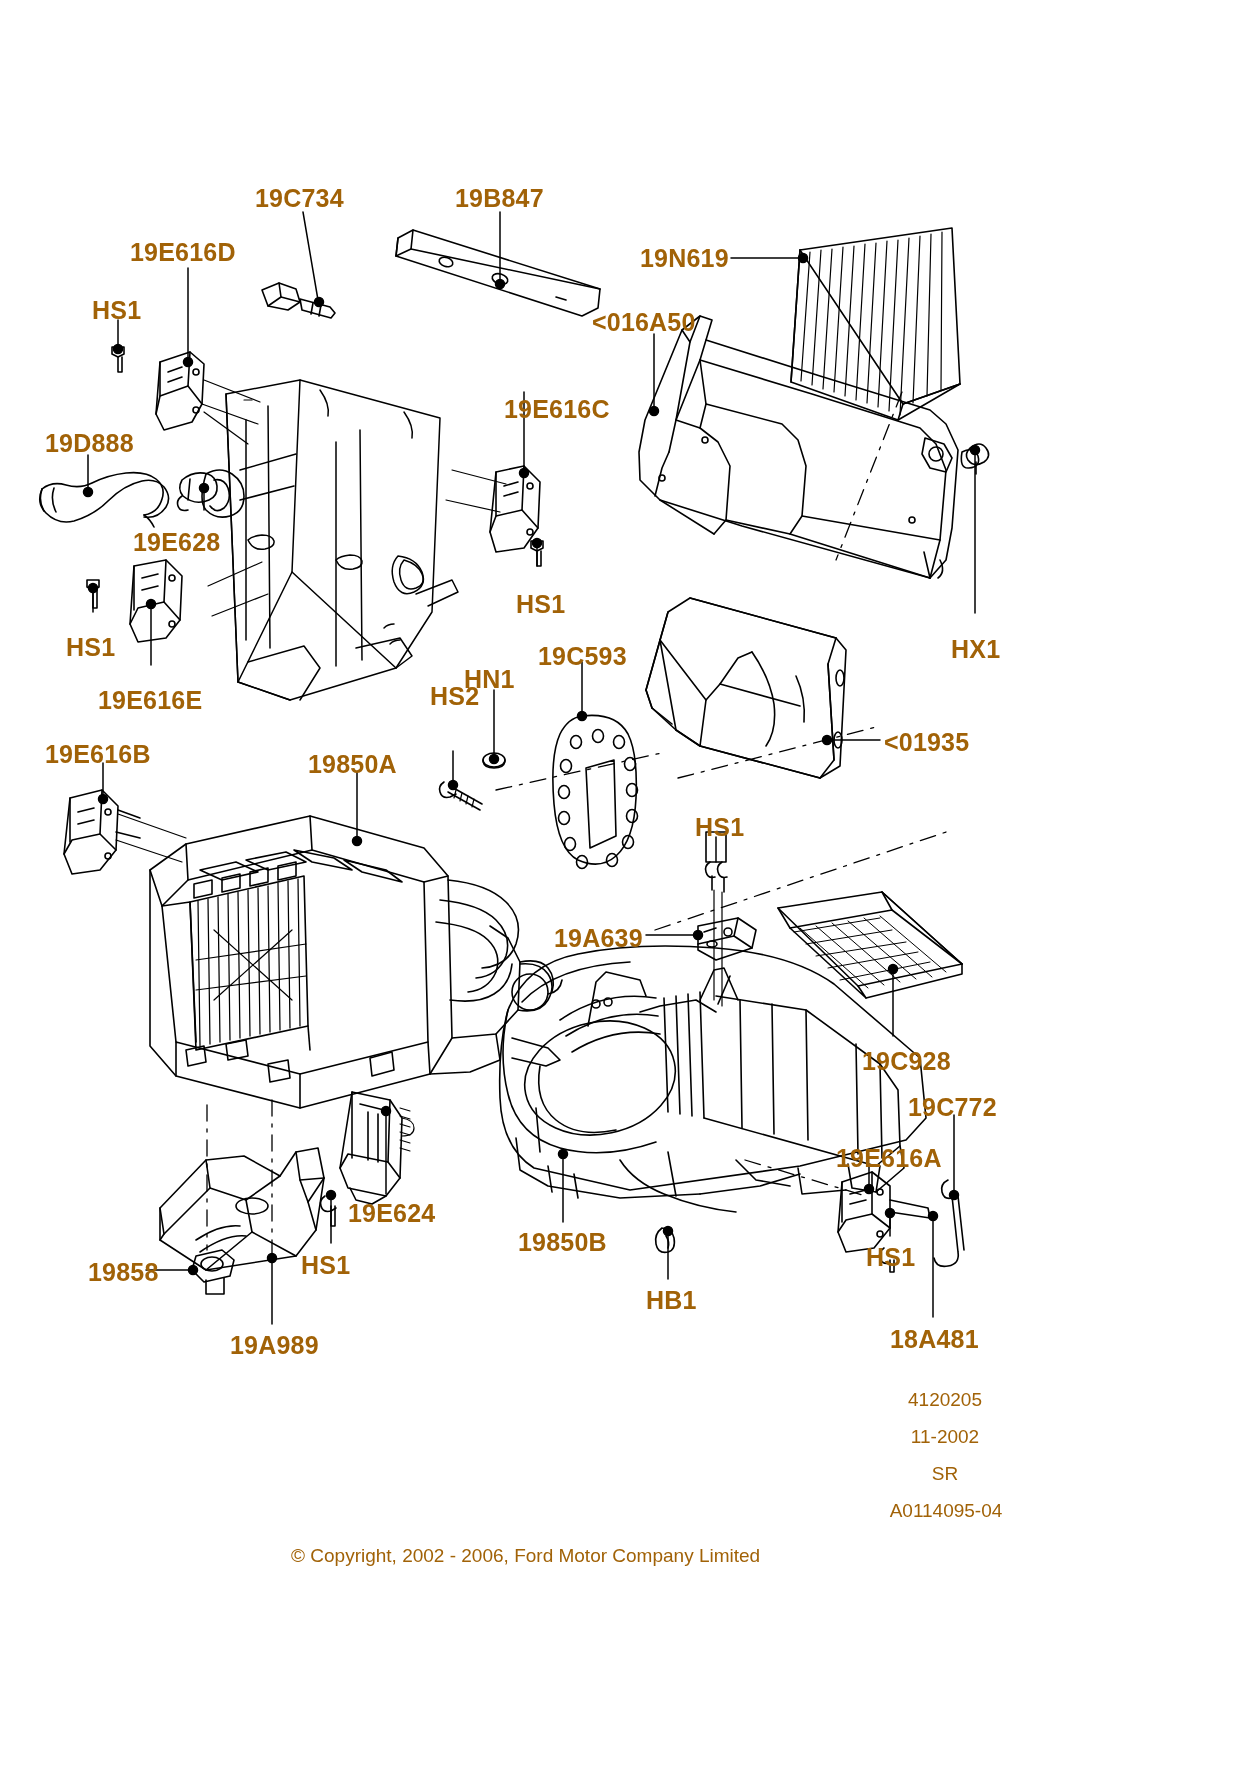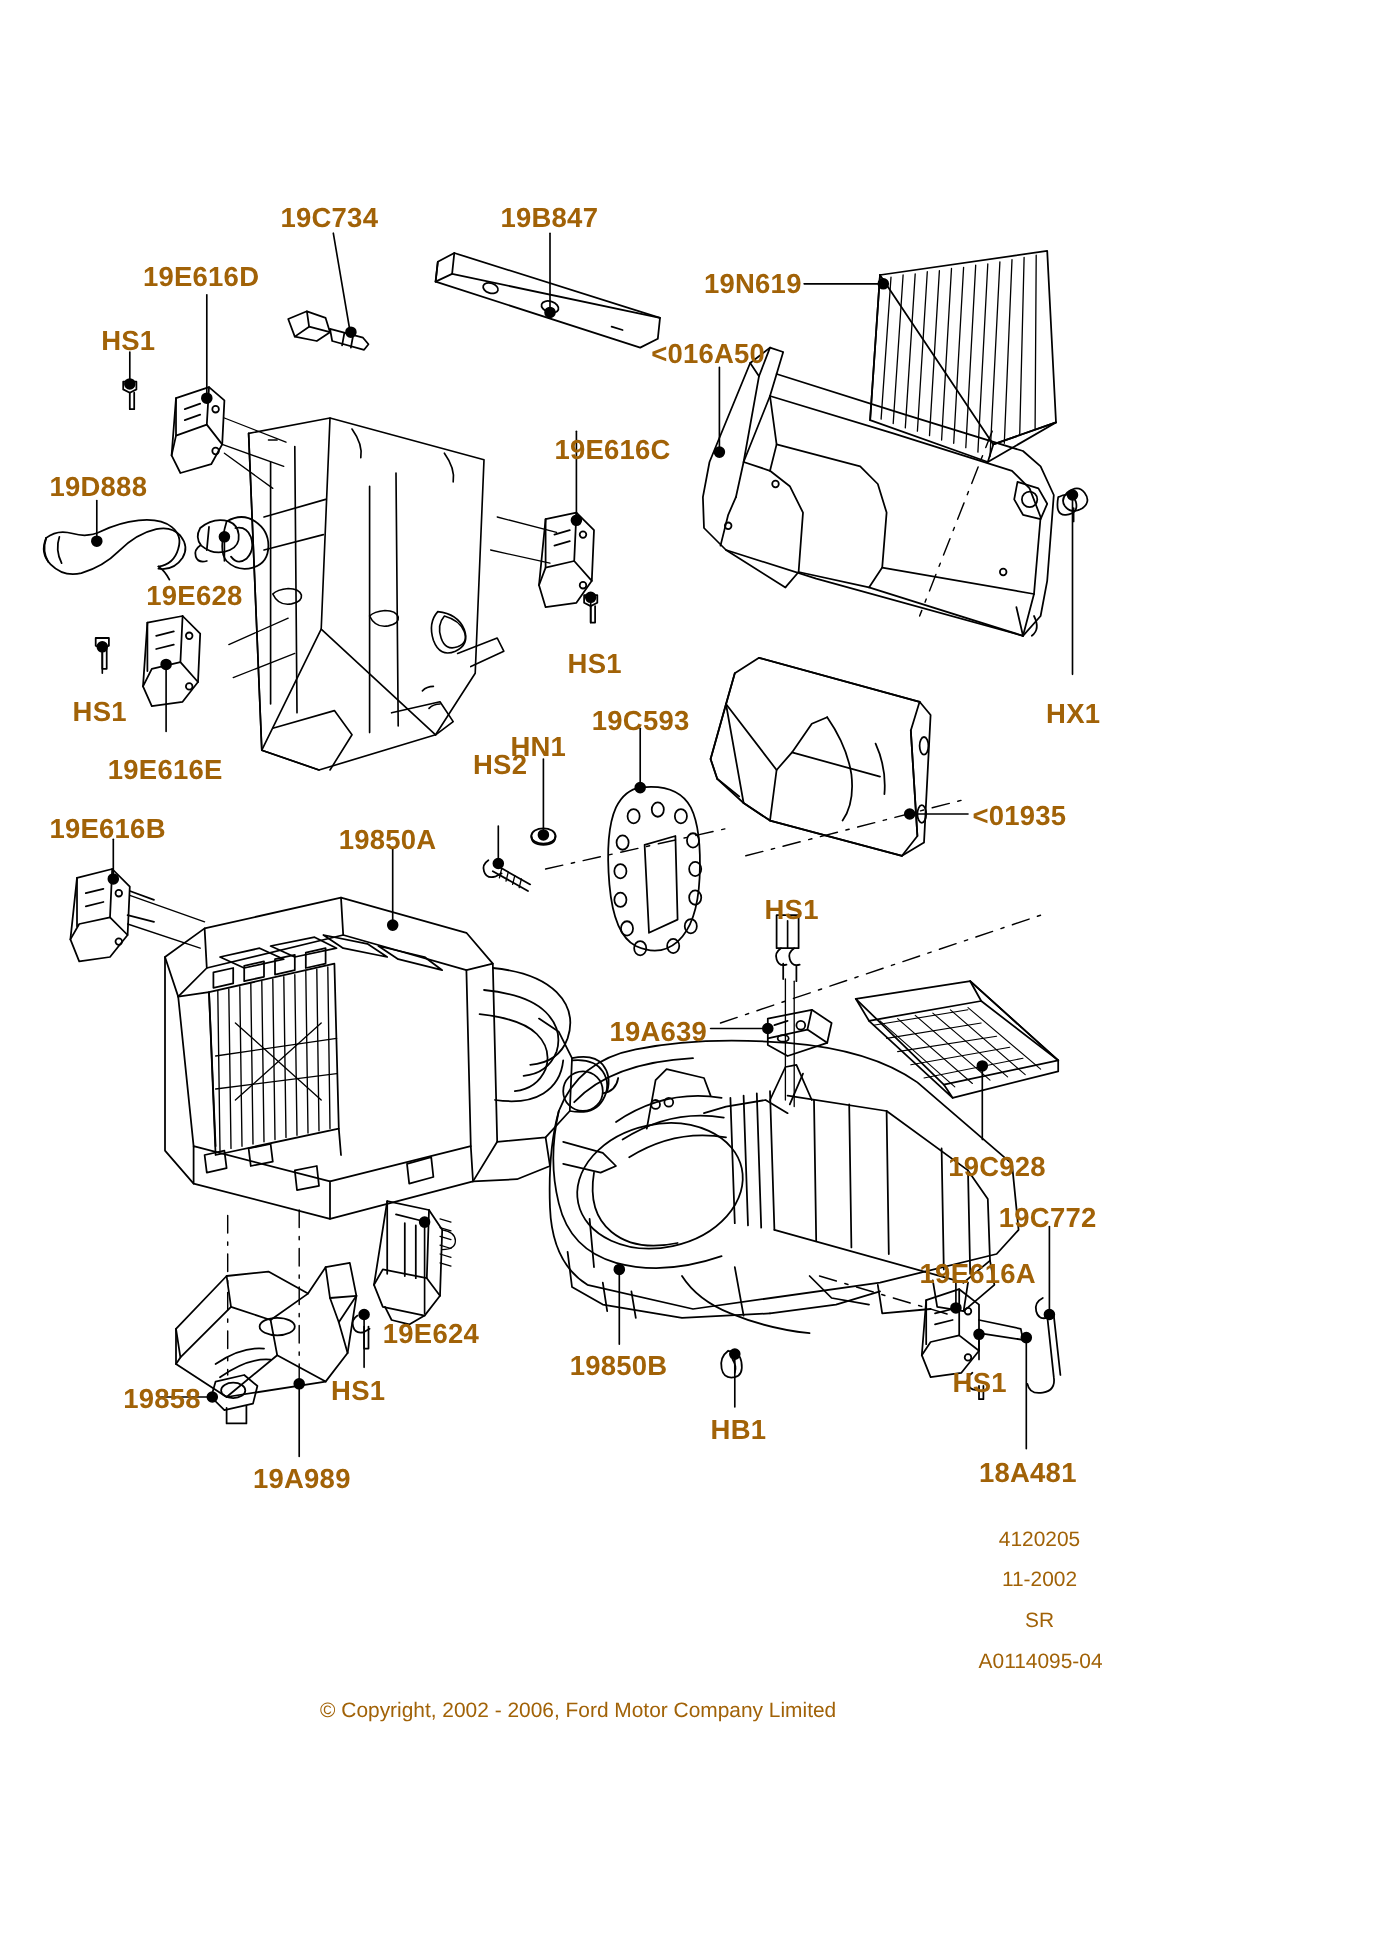--- a/index.html
+++ b/index.html
@@ -552,21 +552,21 @@
   <div class="lbl" style="left:430px;top:684px;">HS2</div>
   <div class="lbl" style="left:45px;top:742px;">19E616B</div>
   <div class="lbl" style="left:308px;top:752px;">19850A</div>
   <div class="lbl" style="left:695px;top:815px;">HS1</div>
   <div class="lbl" style="left:554px;top:926px;">19A639</div>
   <div class="lbl" style="left:862px;top:1049px;">19C928</div>
   <div class="lbl" style="left:908px;top:1095px;">19C772</div>
   <div class="lbl" style="left:836px;top:1146px;">19E616A</div>
   <div class="lbl" style="left:348px;top:1201px;">19E624</div>
   <div class="lbl" style="left:518px;top:1230px;">19850B</div>
-  <div class="lbl" style="left:88px;top:1260px;margin-left:24px;">19858</div>
+  <div class="lbl" style="left:88px;top:1260px;">19858</div>
   <div class="lbl" style="left:301px;top:1253px;">HS1</div>
   <div class="lbl" style="left:866px;top:1245px;">HS1</div>
   <div class="lbl" style="left:646px;top:1288px;">HB1</div>
   <div class="lbl" style="left:890px;top:1327px;text-align:right;">18A481</div>
   <div class="lbl" style="left:230px;top:1333px;">19A989</div>
 
   <div class="foot" style="left:291px;top:1508px;margin-top:38px;">© Copyright, 2002 - 2006, Ford Motor Company Limited</div>
   <div class="foot c" style="left:890px;top:1390px;width:110px;">4120205</div>
   <div class="foot c" style="left:890px;top:1427px;width:110px;">11-2002</div>
   <div class="foot c" style="left:890px;top:1464px;width:110px;">SR</div>

